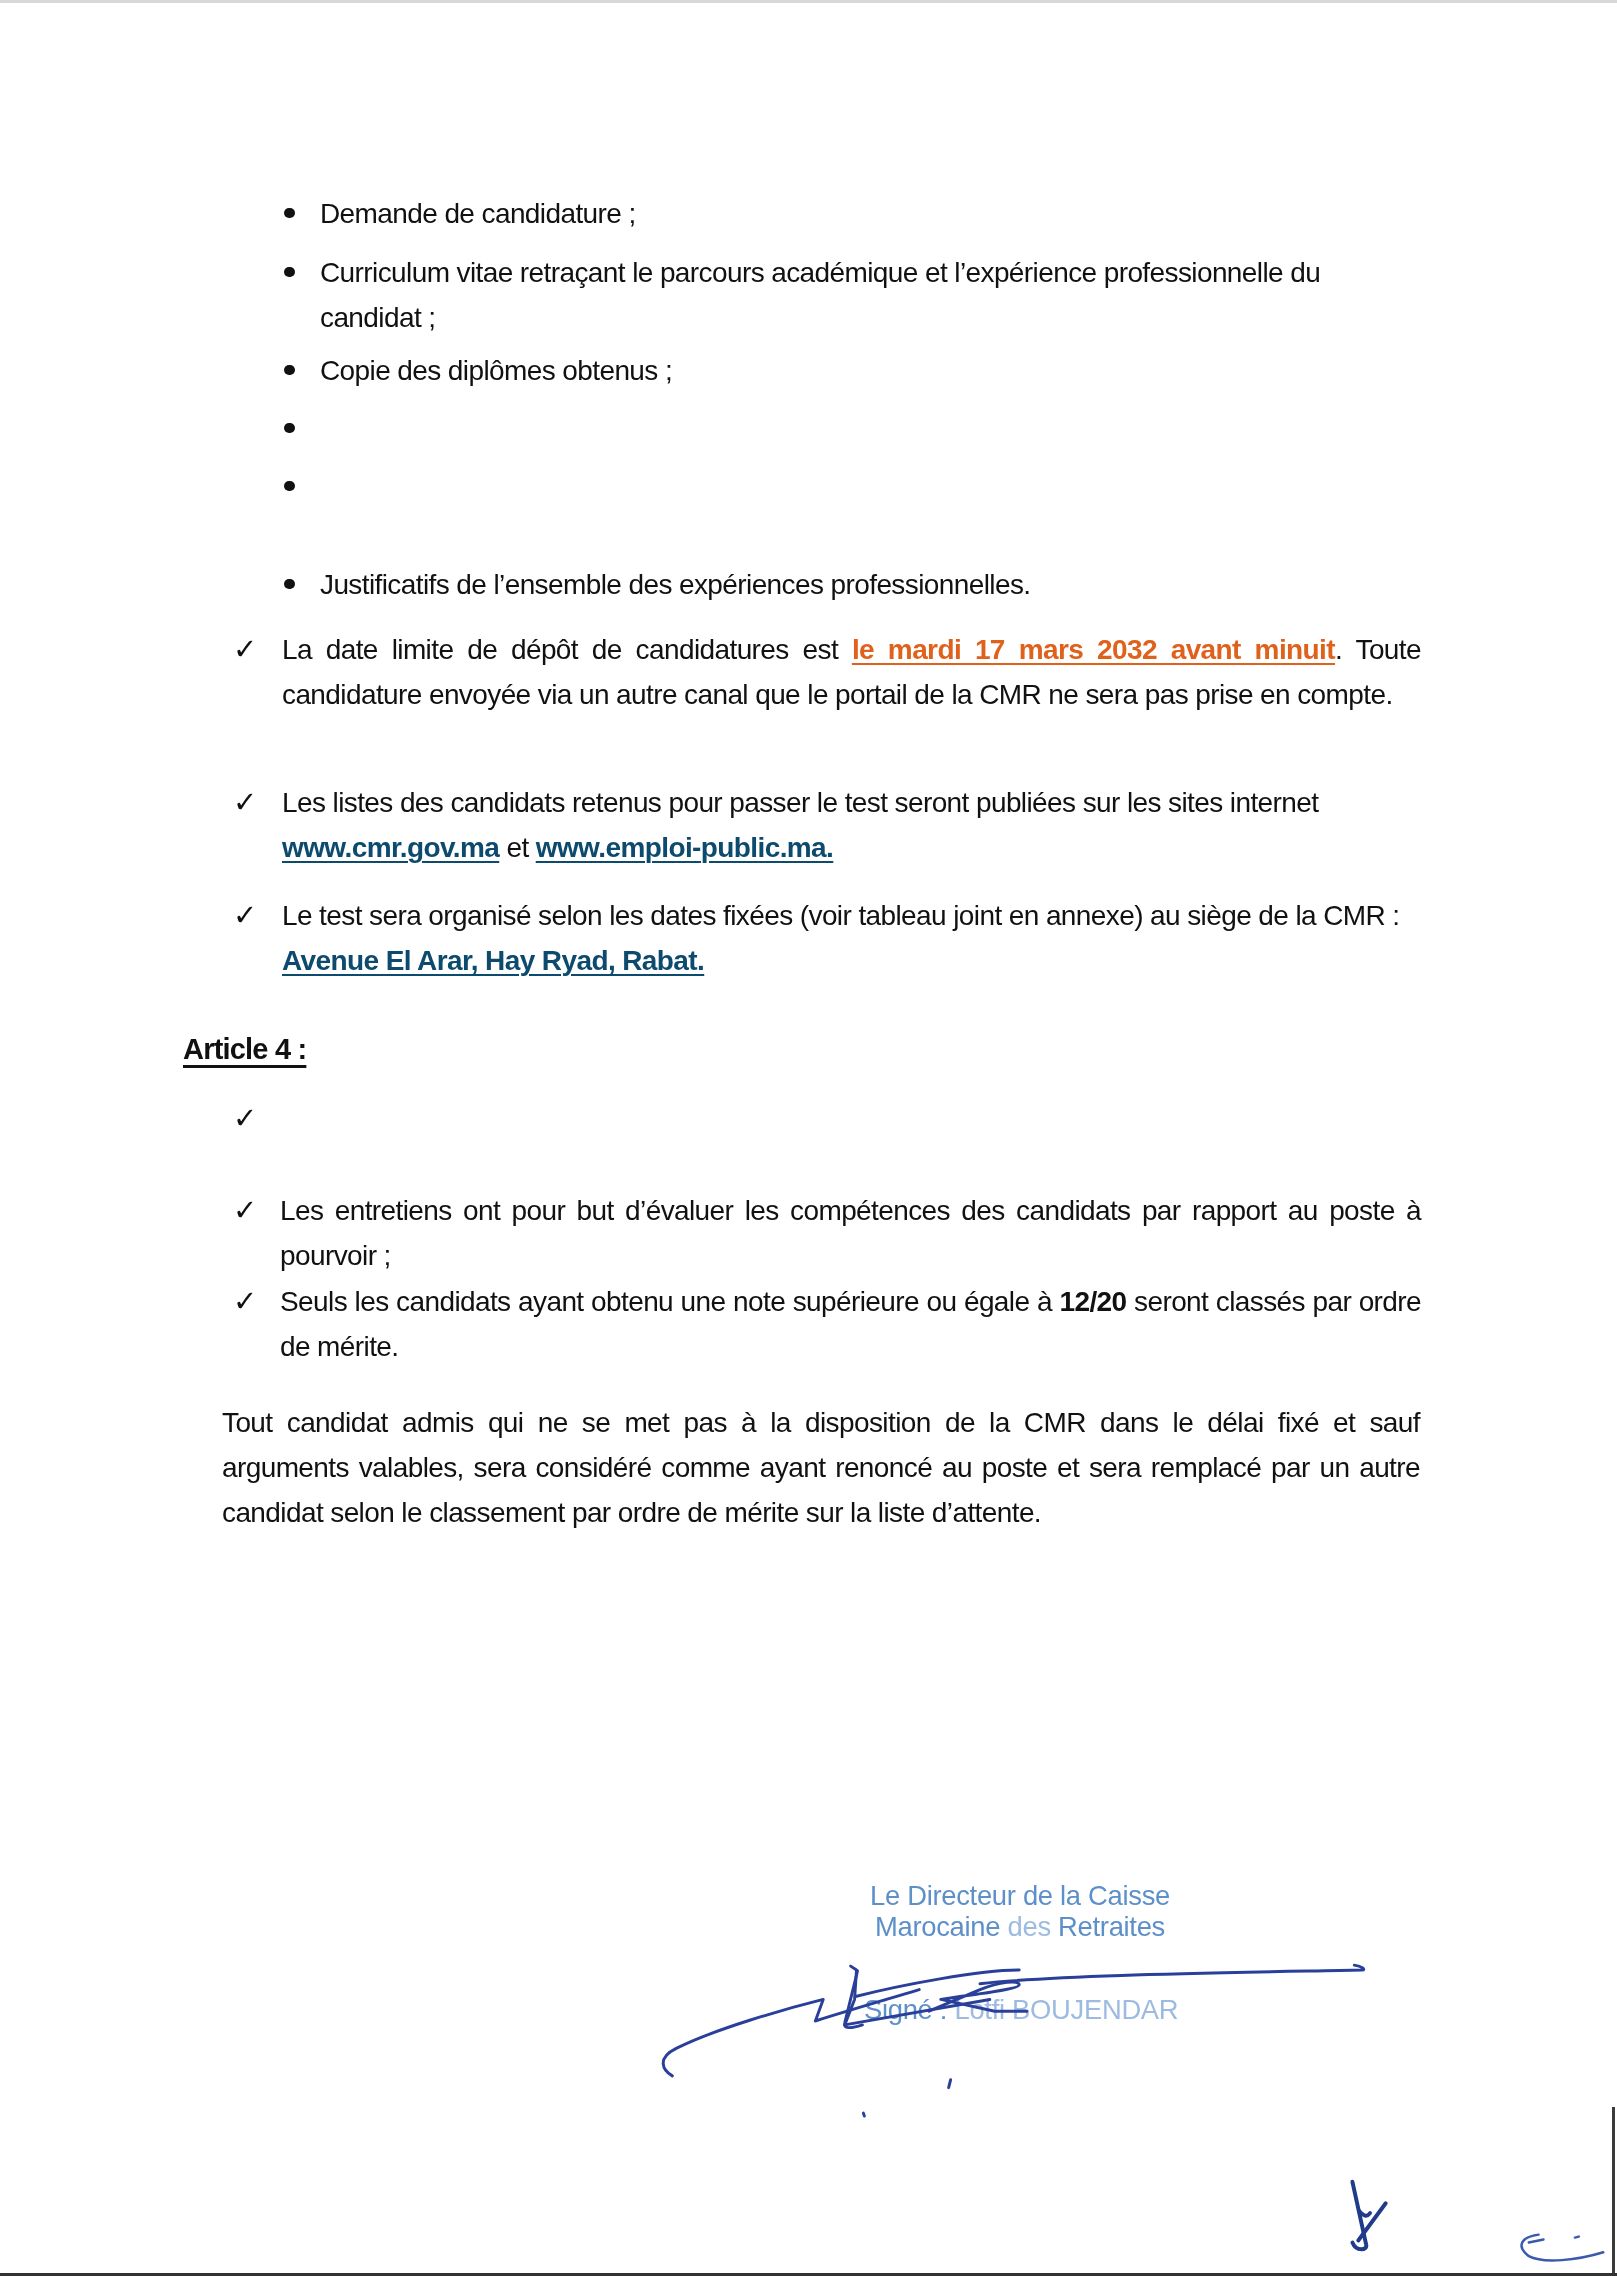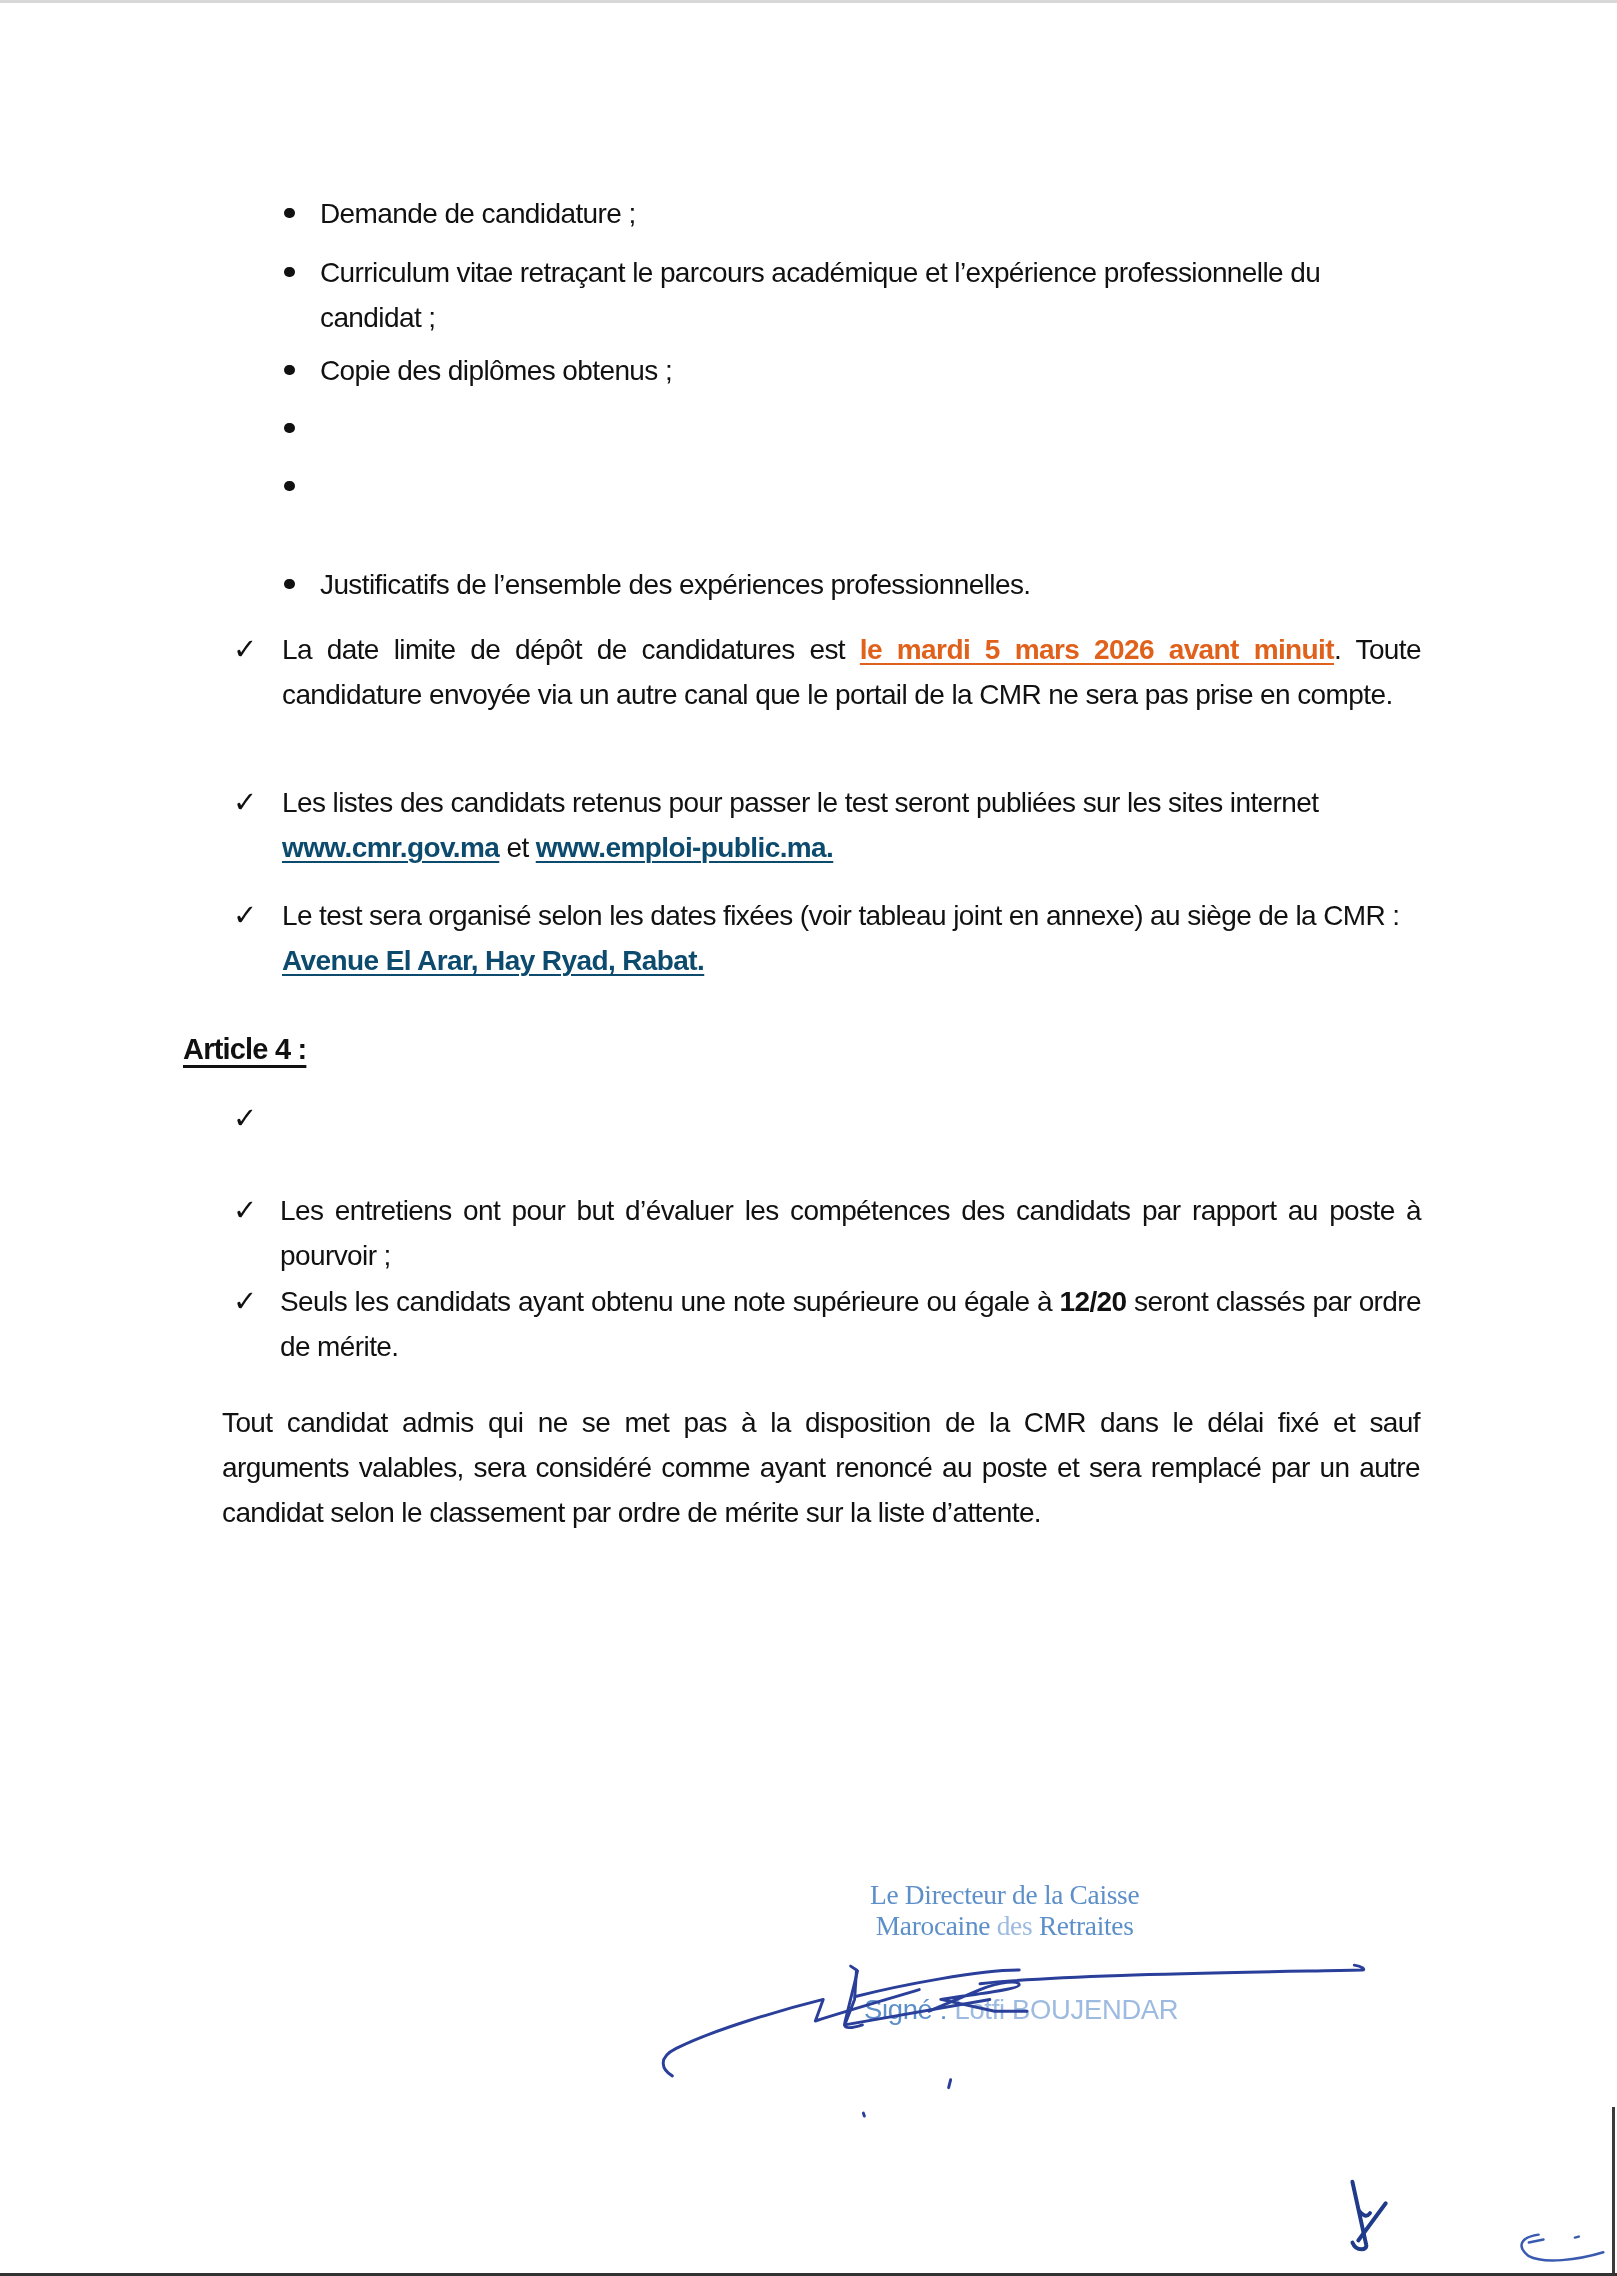--- a/index.html
+++ b/index.html
@@ -23,21 +23,21 @@
   .check-icon { position: absolute; font-size: 29px; line-height: 45px; color: #111; }
 
   .link-orange { color: #e0611c; font-weight: bold; text-decoration: underline; text-decoration-thickness: 2px; text-underline-offset: 3.9px; }
   .link-blue { color: #0c4a6e; font-weight: bold; text-decoration: underline; text-decoration-thickness: 2px; text-underline-offset: 3.9px; }
   .bold { font-weight: bold; }
 
   .article-heading { position: absolute; left: 183px; top: 1033px; font-size: 29px; font-weight: bold; text-decoration: underline; text-decoration-thickness: 2.9px; text-underline-offset: 5.9px; letter-spacing: -0.8px; }
 
   .closing-paragraph { position: absolute; left: 222px; top: 1400px; width: 1198px; text-align: justify; }
 
-  .stamp { position: absolute; left: 870px; top: 1880px; color: #5d8fc9; font-size: 27.4px; line-height: 31px; text-align: center; letter-spacing: -0.3px; font-family: Liberation Serif, serif; }
+  .stamp { position: absolute; left: 870px; top: 1880px; color: #5d8fc9; font-size: 27.4px; line-height: 31px; text-align: center; letter-spacing: -0.3px; }
   .stamp .faint { color: #9dbbe0; }
   .stamp-sign { position: absolute; left: 864px; top: 1994px; color: #5d8fc9; font-size: 27.4px; letter-spacing: -0.3px; }
   .stamp-sign .faint { color: #9dbbe0; }
   svg.sig { position: absolute; left: 0; top: 0; }
 </style>
 </head>
 <body>
 
 <div class="page-top-edge"></div>
 <div class="page-right-edge"></div>
@@ -66,21 +66,21 @@
     </div>
     <div class="bullet-item txt" style="top:562px;">
       <span class="bullet-dot"></span>
       <span>Justificatifs de l’ensemble des expériences professionnelles.</span>
     </div>
   </div>
 
   <div>
     <div class="check-item txt" style="left:282px; top:627px; width:1139px; text-align:justify;">
       <span class="check-icon" style="left:-49px; top:0;">✓</span>
-      <span>La date limite de dépôt de candidatures est </span><span class="link-orange">le mardi 5 mars 2026 avant minuit</span><span>. Toute candidature envoyée via un autre canal que le portail de la CMR ne sera pas prise en compte.</span>
+      <span>La date limite de dépôt de candidatures est </span><span class="link-orange">le mardi 17 mars 2032 avant minuit</span><span>. Toute candidature envoyée via un autre canal que le portail de la CMR ne sera pas prise en compte.</span>
     </div>
 
     <div class="check-item txt" style="left:282px; top:780px; width:1139px;">
       <span class="check-icon" style="left:-49px; top:0;">✓</span>
       <span>Les listes des candidats retenus pour passer le test seront publiées sur les sites internet </span><span class="link-blue">www.cmr.gov.ma</span><span> et </span><span class="link-blue">www.emploi-public.ma.</span>
     </div>
 
     <div class="check-item txt" style="left:282px; top:893px; width:1139px;">
       <span class="check-icon" style="left:-49px; top:0;">✓</span>
       <span>Le test sera organisé selon les dates fixées (voir tableau joint en annexe) au siège de la CMR : </span><span class="link-blue">Avenue El Arar, Hay Ryad, Rabat.</span>

